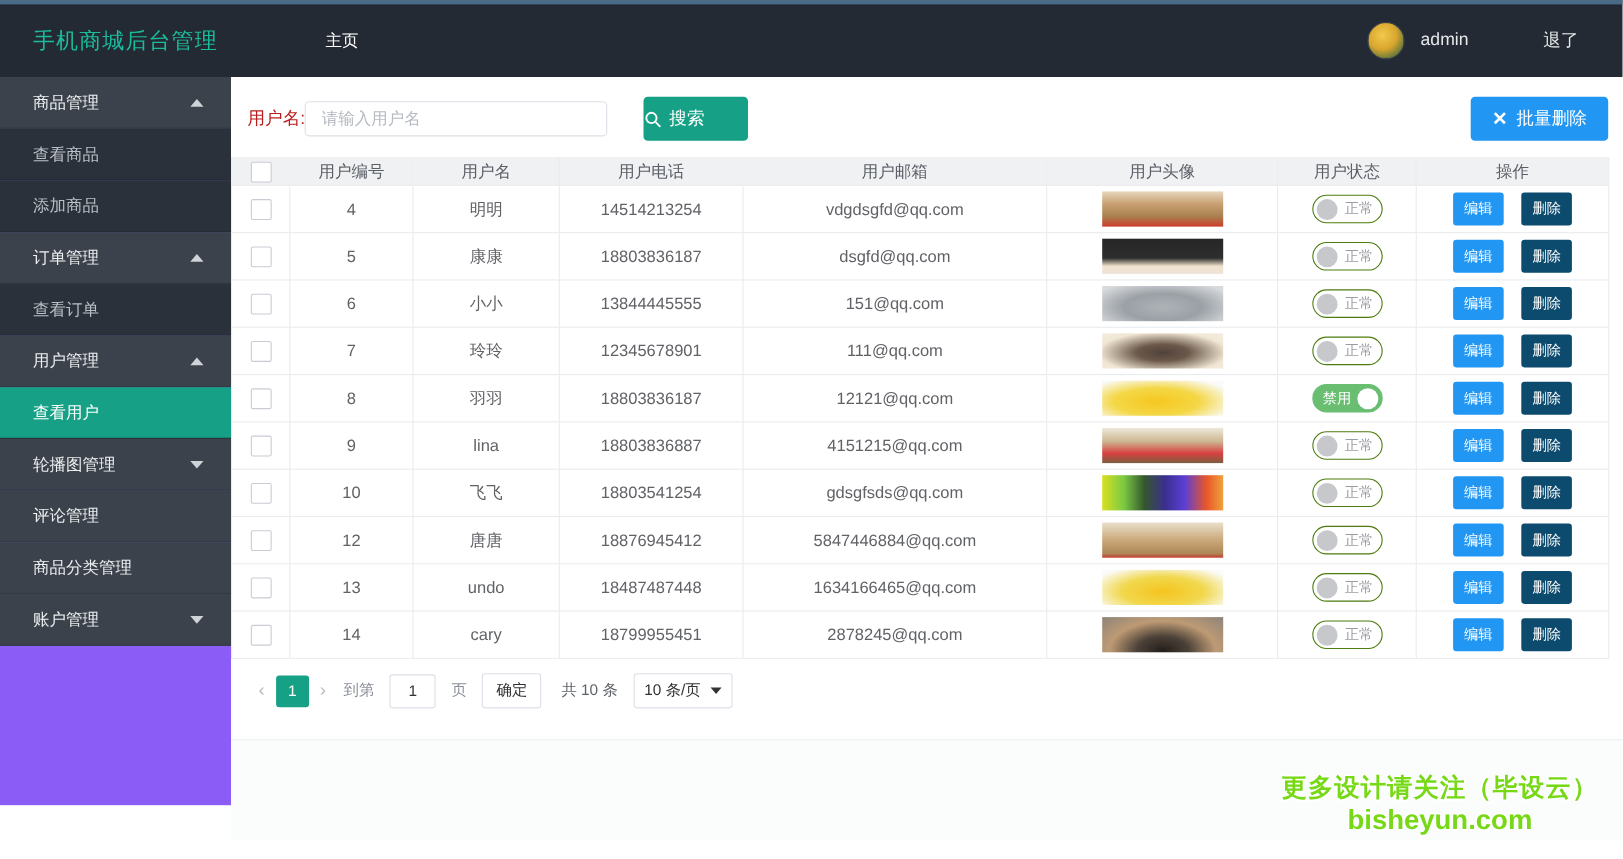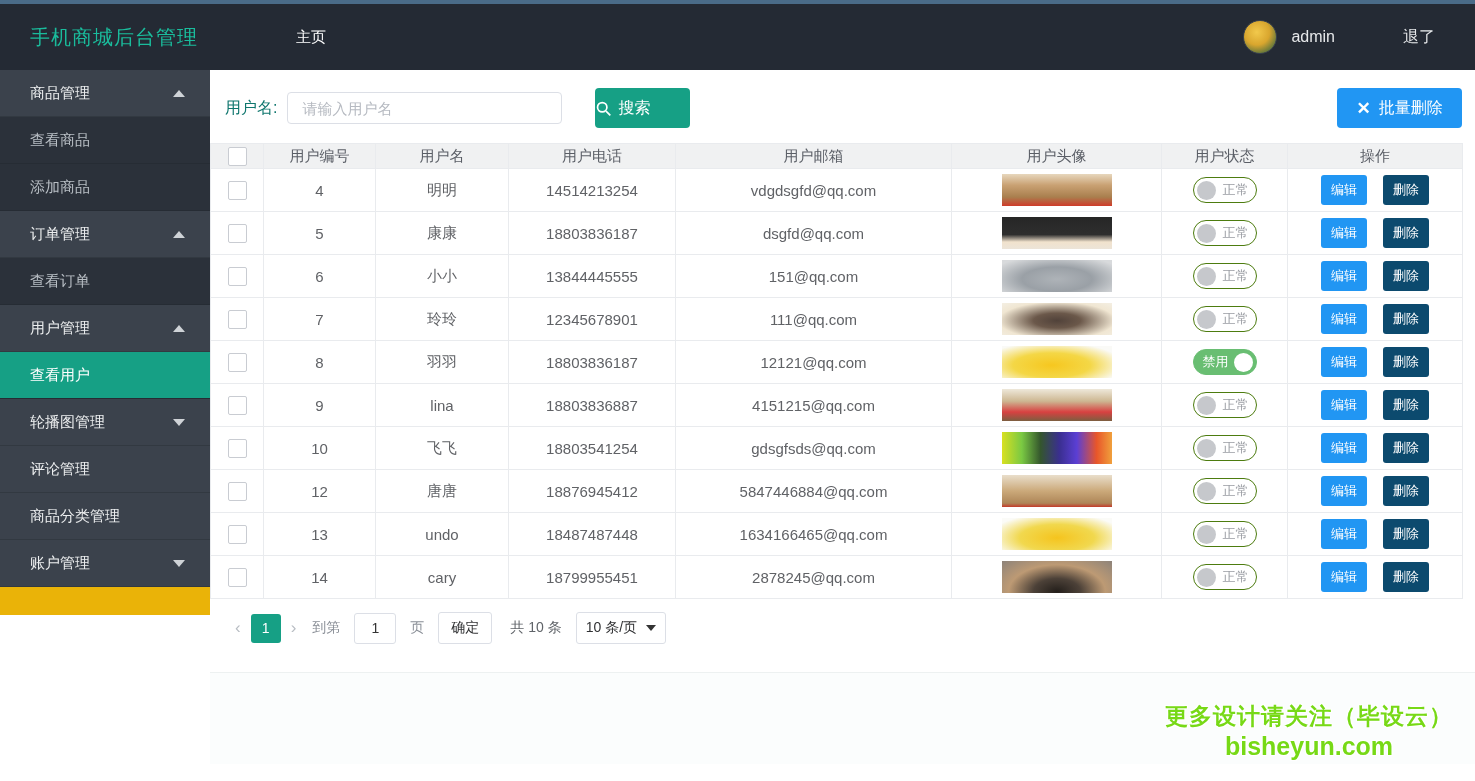--- a/index.html
+++ b/index.html
@@ -12,37 +12,37 @@
   .brand { color:#1abc9c; font-size:20px; margin-left:30px; letter-spacing:1px; }
   .nav-home { color:#fff; font-size:15px; margin-left:98px; cursor:pointer; }
   .nav-right { margin-left:auto; display:flex; align-items:center; margin-right:40px; }
   .nav-avatar { width:34px; height:34px; border-radius:50%;
     background:radial-gradient(circle at 40% 35%, #f2c94c 0%, #d9a62e 45%, #6b7a3a 75%, #4a4f33 100%);
     border:1px solid #3a424d; }
   .nav-user { color:#e6e8ea; font-size:16px; margin-left:14px; }
   .nav-logout { color:#e6e8ea; font-size:16px; margin-left:68px; cursor:pointer; }
 
   
-  .sidebar { position:absolute; left:0; top:70px; width:210px; height:545px; background:#eab308; }
+  .sidebar { position:absolute; left:0; top:70px; width:210px; height:662px; background:#8b5cf6; }
   .side-item { height:47px; display:flex; align-items:center; padding:0 25px 0 30px;
     font-size:15px; cursor:pointer; position:relative; }
   .side-item.group { background:#3b424c; color:#eceeef; border-bottom:1px solid #323941; }
   .side-item.sub { background:#2b313a; color:#b9bfc5; border-bottom:1px solid #262c34; }
   .side-item.active { background:#16a085; color:#fff; }
   .arrow { margin-left:auto; width:0; height:0; }
   .arrow.up { border-left:6px solid transparent; border-right:6px solid transparent;
     border-bottom:7px solid #cfd3d7; }
   .arrow.down { border-left:6px solid transparent; border-right:6px solid transparent;
     border-top:7px solid #cfd3d7; }
 
   
   .content { position:absolute; left:210px; top:70px; width:1265px; height:711px; background:#fff; }
 
   .toolbar { display:flex; align-items:center; padding:18px 13px 0 15px; height:58px; }
-  .tb-label { font-size:16px; color:#0f766e; margin-right:10px; }
+  .tb-label { font-size:16px; color:#b91c1c; margin-right:0; }
   .tb-input { width:275px; height:32px; border:1px solid #dcdfe6; border-radius:4px;
     padding:0 14px; font-size:15px; color:#4d7c0f; outline:none; }
   .tb-input::placeholder { color:#b6bac1; }
   .btn-search { margin-left:33px; width:95px; height:40px; background:#16a085; color:#fff;
     border:none; border-radius:4px; font-size:16px; display:flex; align-items:center;
     justify-content:flex-start; gap:6px; cursor:pointer; }
   .btn-batch { margin-left:auto; width:125px; height:40px; background:#2196f3; color:#fff;
     border:none; border-radius:4px; font-size:16px; display:flex; align-items:center;
     justify-content:center; gap:8px; cursor:pointer; }
   .x-icon { font-size:17px; font-weight:bold; line-height:1; }

